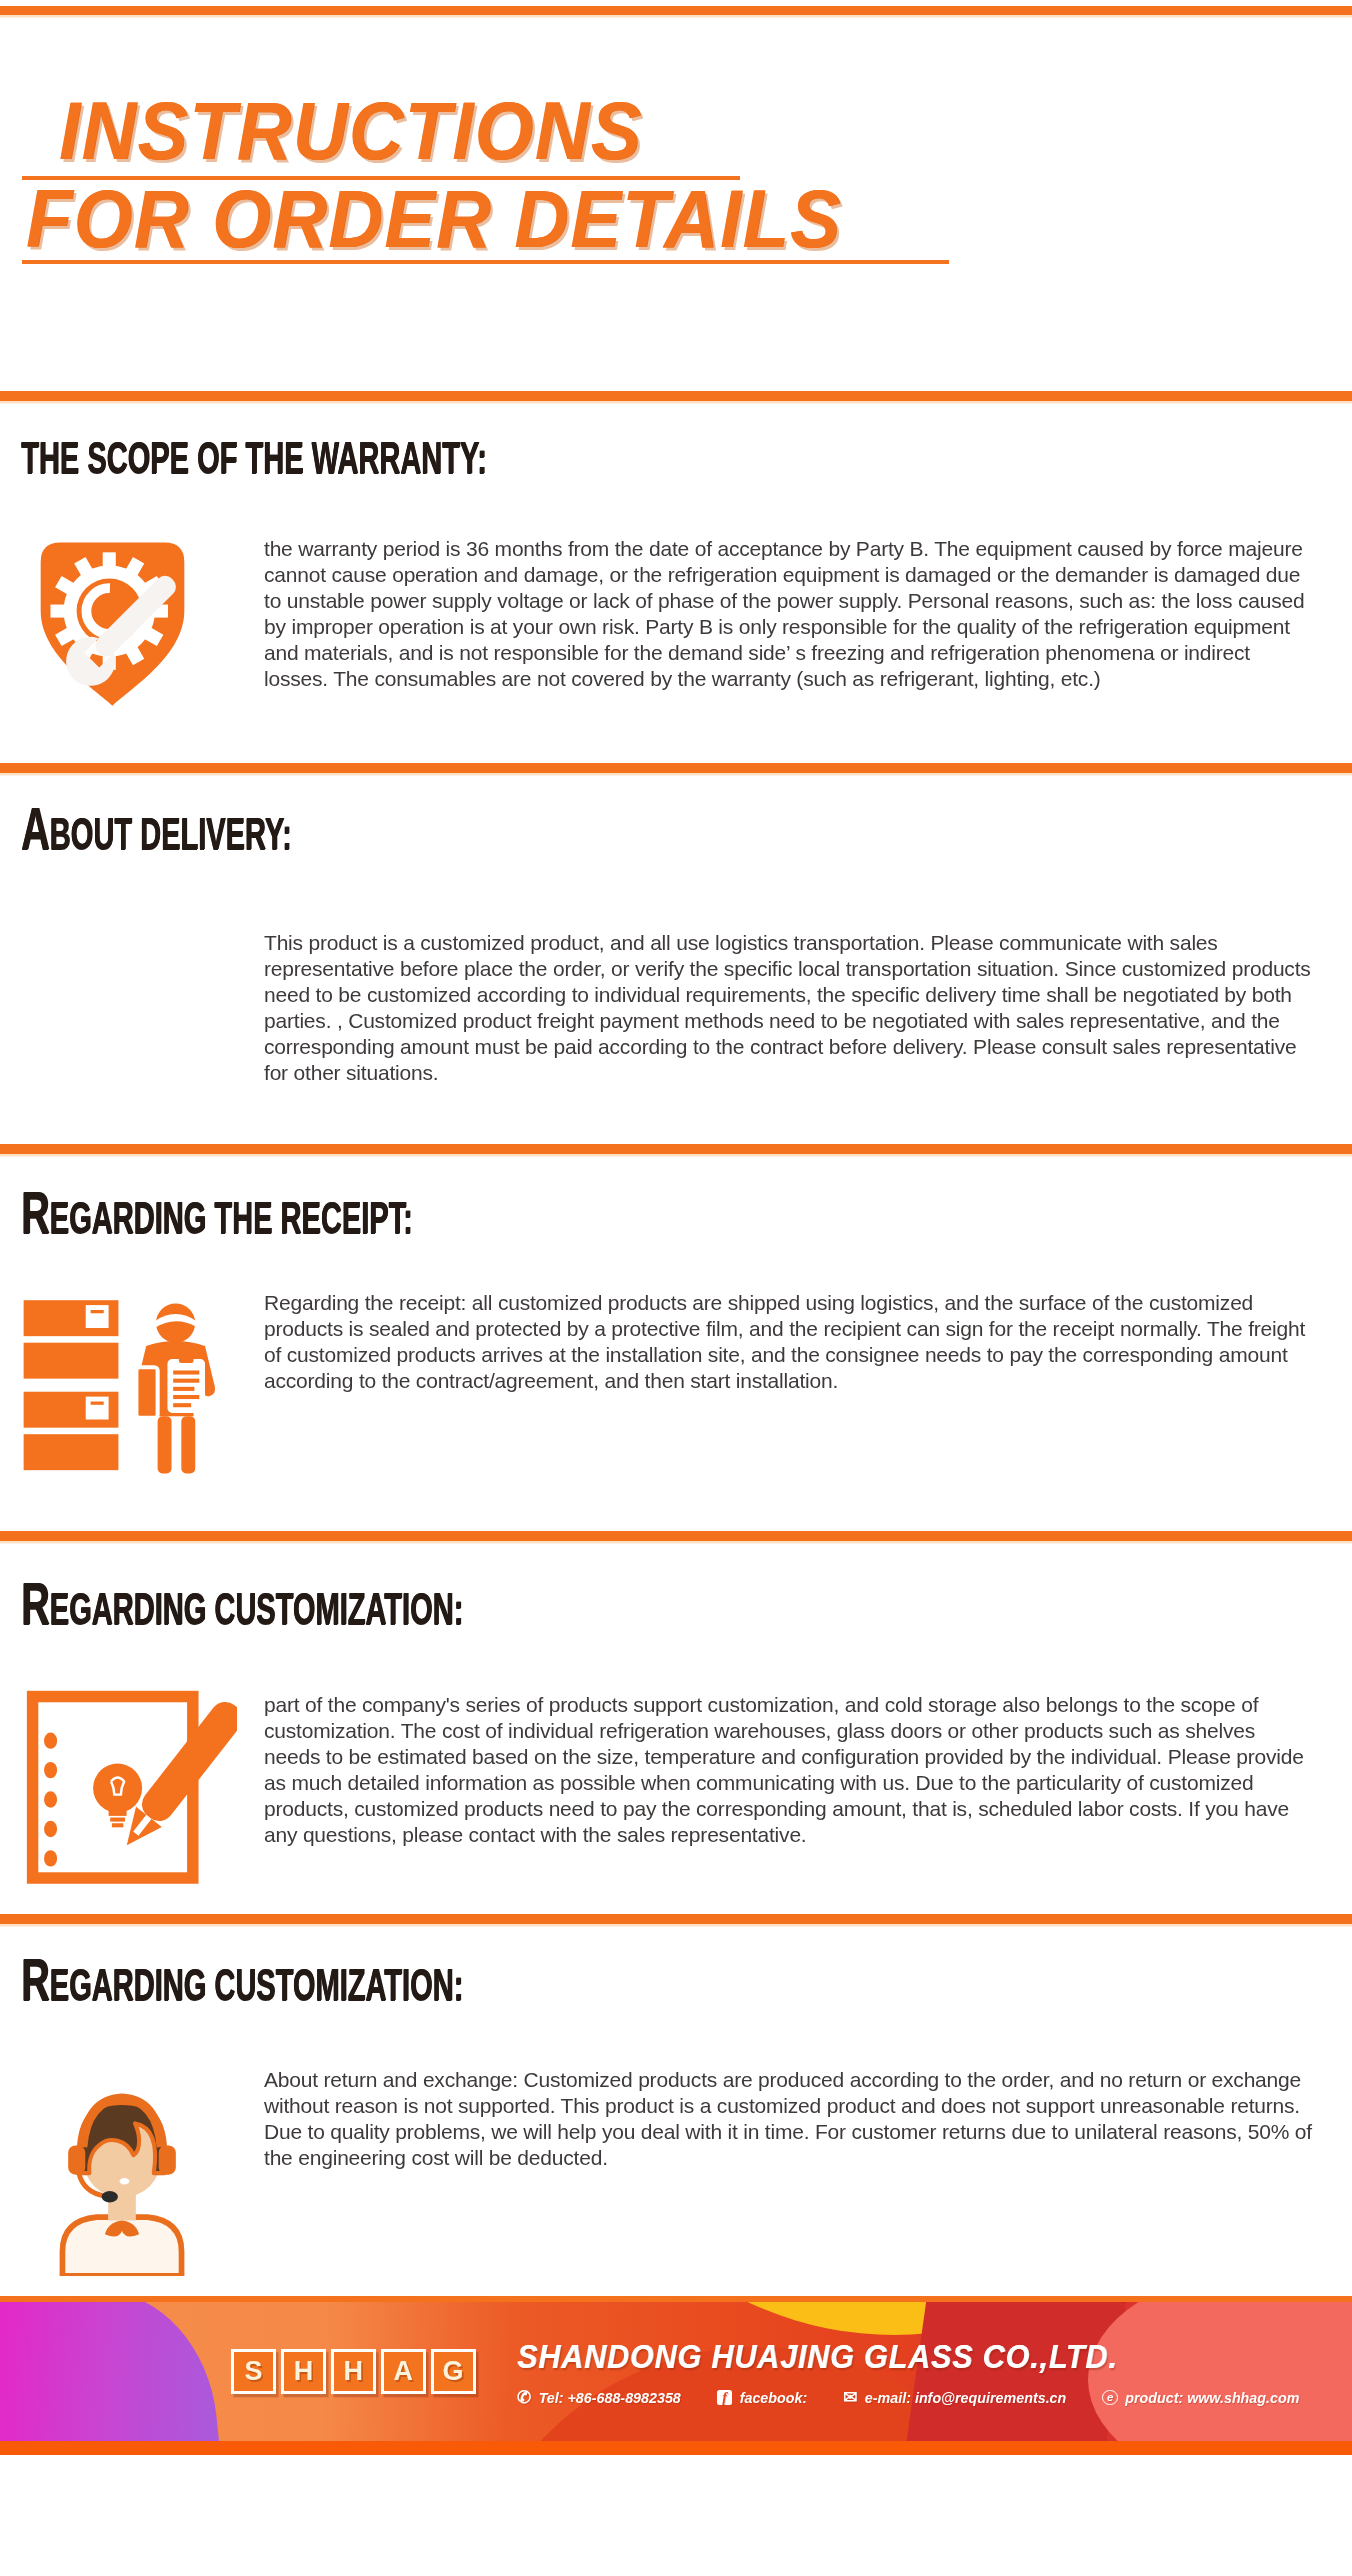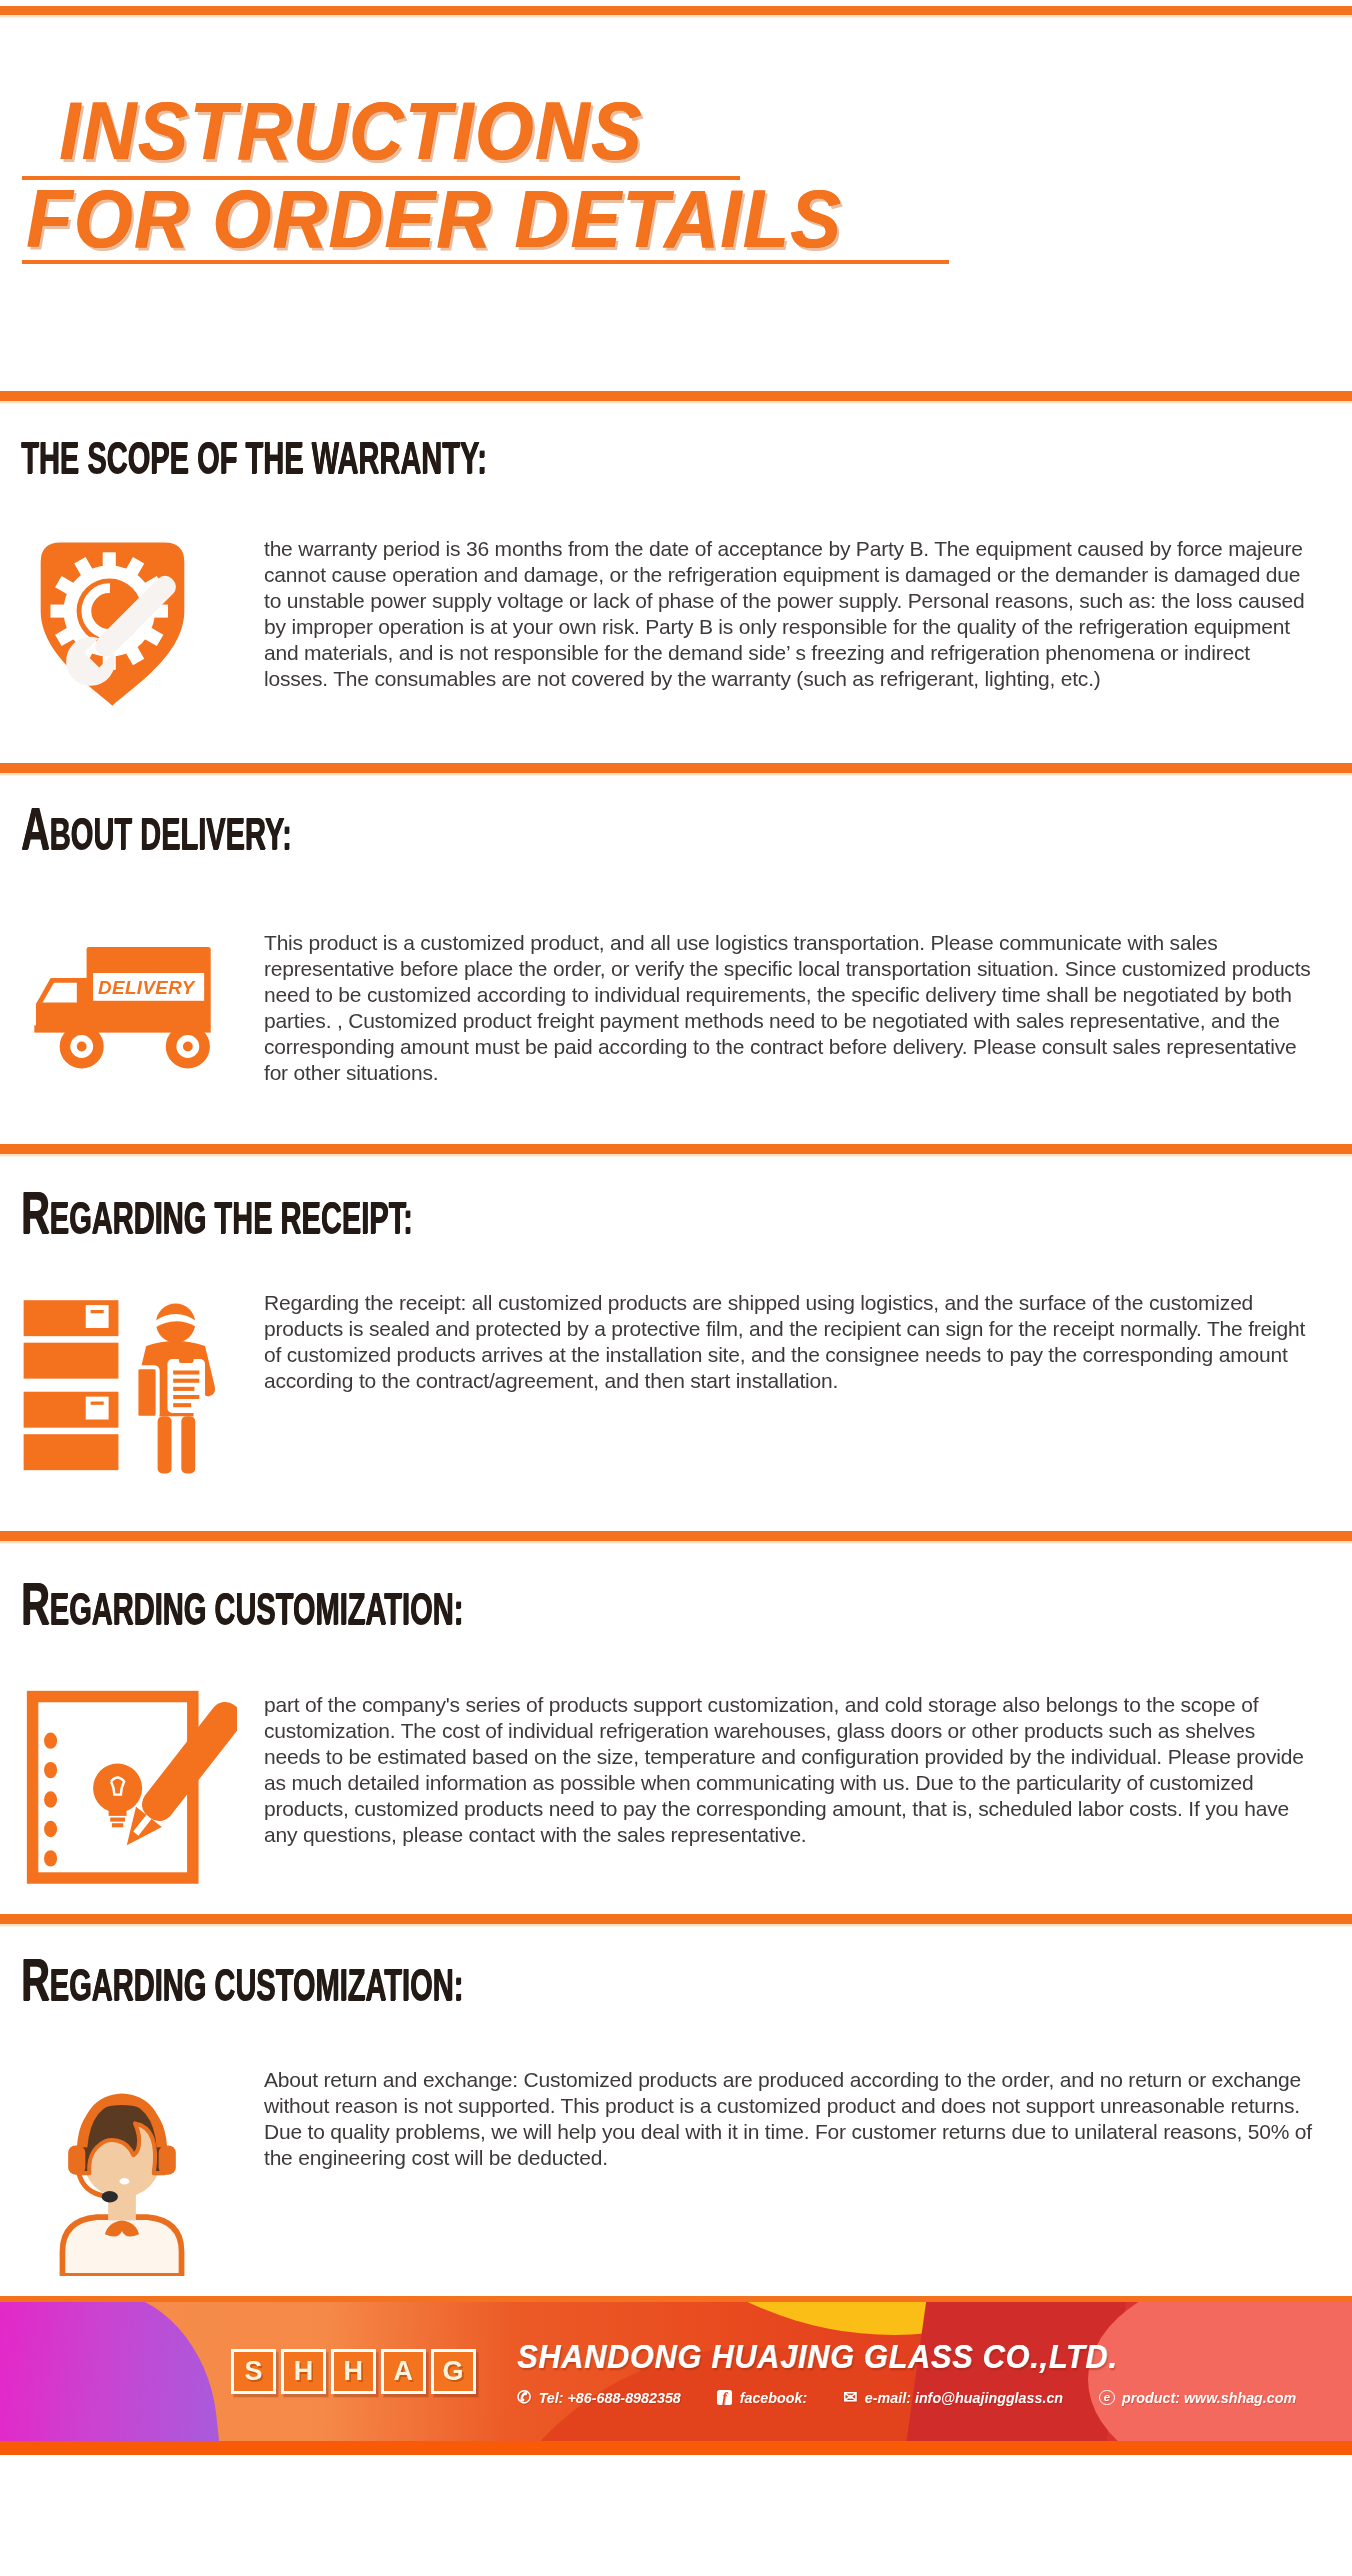--- a/index.html
+++ b/index.html
@@ -109,38 +109,20 @@
       </g>
       <g transform="rotate(45 54 58)">
         <rect x="47" y="14" width="13" height="64" rx="6" fill="#F7F3F0"></rect>
         <path fill-rule="evenodd" fill="#F7F3F0" d="M53.5 70 a15 15 0 1 0 0.1 0 Z M47 84 h13 v-12 h-13 Z"></path>
       </g>
     </svg>
   </div>
   <div class="sec-body" style="top:536px;">the warranty period is 36 months from the date of acceptance by Party B. The equipment caused by force majeure cannot cause operation and damage, or the refrigeration equipment is damaged or the demander is damaged due to unstable power supply voltage or lack of phase of the power supply. Personal reasons, such as: the loss caused by improper operation is at your own risk. Party B is only responsible for the quality of the refrigeration equipment and materials, and is not responsible for the demand side’ s freezing and refrigeration phenomena or indirect losses. The consumables are not covered by the warranty (such as refrigerant, lighting, etc.)</div>
 
   <div class="sec-heading dropcap" style="top:797px;">ABOUT DELIVERY:</div>
-  <div class="icon-wrap" style="left:31px;top:942px;">
-    <svg width="192" height="129" viewBox="0 0 235 158">
-      <rect x="68" y="6" width="152" height="100" rx="3" fill="#F4711D"></rect>
-      <path d="M70 44 H24 L6 76 V106 H70 Z" fill="#F4711D"></path>
-      <path d="M28 50 H56 V74 H14 Z" fill="#ffffff"></path>
-      <rect x="4" y="102" width="216" height="9" fill="#F4711D"></rect>
-      <rect x="76" y="38" width="136" height="34" fill="#ffffff"></rect>
-      <text x="82" y="64" font-family="Liberation Sans, sans-serif" font-size="23" font-weight="bold" font-style="italic" fill="#F4711D" letter-spacing="0.5">DELIVERY</text>
-      <g>
-        <circle cx="62" cy="128" r="27" fill="#F4711D"></circle>
-        <circle cx="62" cy="128" r="14" fill="#ffffff"></circle>
-        <circle cx="62" cy="128" r="6" fill="#F4711D"></circle>
-        <circle cx="192" cy="128" r="27" fill="#F4711D"></circle>
-        <circle cx="192" cy="128" r="14" fill="#ffffff"></circle>
-        <circle cx="192" cy="128" r="6" fill="#F4711D"></circle>
-      </g>
-    </svg>
-  </div>
   <div class="sec-body" style="top:930px;">This product is a customized product, and all use logistics transportation. Please communicate with sales representative before place the order, or verify the specific local transportation situation. Since customized products need to be customized according to individual requirements, the specific delivery time shall be negotiated by both parties. , Customized product freight payment methods need to be negotiated with sales representative, and the corresponding amount must be paid according to the contract before delivery. Please consult sales representative for other situations.</div>
 
   <div class="sec-heading dropcap" style="top:1181px;">REGARDING THE RECEIPT:</div>
   <div class="icon-wrap" style="left:22px;top:1295px;">
     <svg width="201" height="182" viewBox="0 0 246 222">
       <g fill="#F4711D">
         <rect x="2" y="6" width="116" height="44"></rect>
         <rect x="2" y="58" width="116" height="44"></rect>
         <rect x="2" y="118" width="116" height="44"></rect>
         <rect x="2" y="170" width="116" height="44"></rect>
@@ -250,21 +232,21 @@
       <div class="contact-item">
         <span class="ci-glyph">✆</span>
         <span>Tel: +86-688-8982358</span>
       </div>
       <div class="contact-item">
         <span class="fb-box">f</span>
         <span>facebook:</span>
       </div>
       <div class="contact-item">
         <span class="ci-glyph">✉</span>
-        <span>e-mail: info@huajingglass.cn</span>
+        <span>e-mail: info@requirements.cn</span>
       </div>
       <div class="contact-item">
         <span class="home-ring">e</span>
         <span>product: www.shhag.com</span>
       </div>
     </div>
   </div>
 
   <div class="footer-strip"></div>
 

